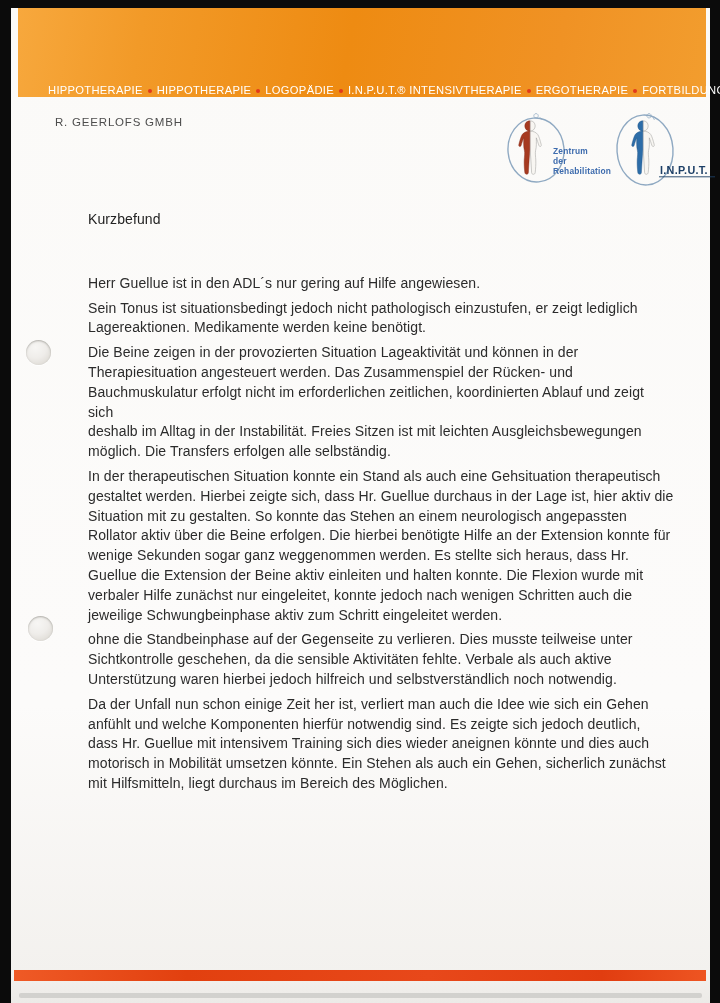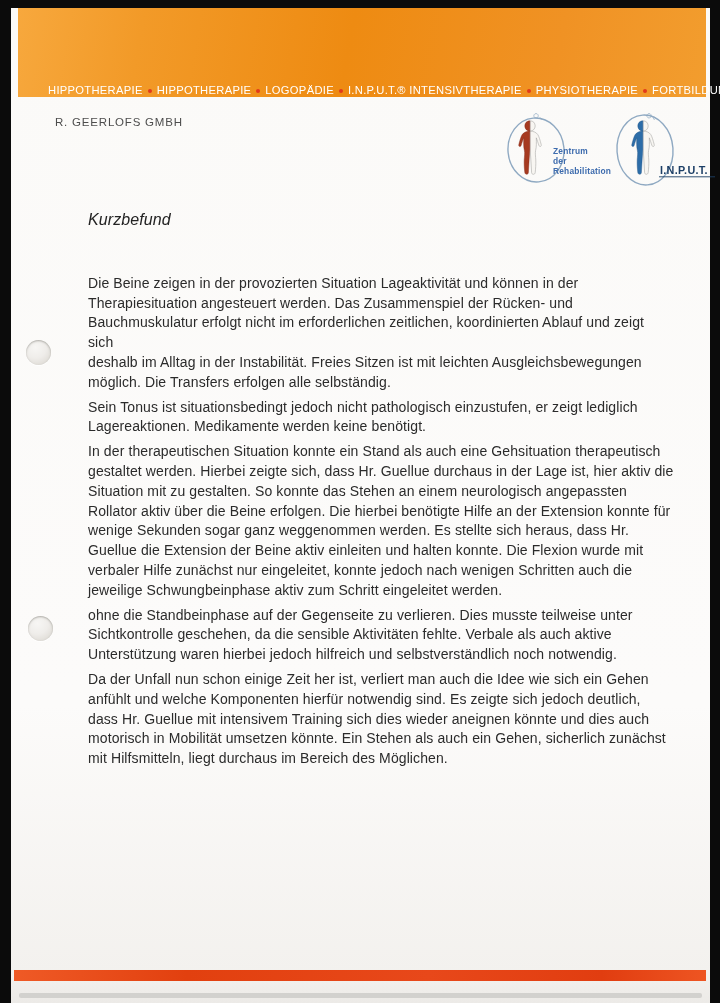--- a/index.html
+++ b/index.html
@@ -41,21 +41,21 @@
   .logo-rehab text{fill:#3e6cae;font-size:8.4px;font-weight:700;letter-spacing:0.2px;
     font-family:"Liberation Sans",sans-serif;}
   .logo-input text{fill:#1d3f66;font-size:10.8px;font-weight:700;letter-spacing:0.3px;
     font-family:"Liberation Sans",sans-serif;}
   
   .doc-text{
     position:absolute;left:77px;top:202px;width:600px;
     color:#2b2b2b;font-size:14px;line-height:19.8px;letter-spacing:0.1px;
   }
   .doc-text h1{
-    margin:0 0 44px 0;font-size:16px;font-weight:400;color:#232323;line-height:19.8px;font-style:italic;
+    margin:0 0 44px 0;font-size:14px;font-weight:400;color:#232323;line-height:19.8px;
   }
   .doc-text p{margin:0 0 5px 0;white-space:pre-line;}
   
   .hole{
     position:absolute;width:25px;height:25px;border-radius:50%;
     background:radial-gradient(circle at 38% 30%,#f7f6f4 0%,#efedea 45%,#e2dfda 75%,#d8d5d0 100%);
     box-shadow:inset 0 1px 2px rgba(120,118,112,0.55), 0 1px 1px rgba(255,255,255,0.9);
   }
   .hole-1{left:15px;top:332px;}
   .hole-2{left:17px;top:608px;}
@@ -68,21 +68,21 @@
     position:absolute;left:8px;right:8px;top:985px;height:5px;
     background:#d2d1ce;border-radius:2px;
   }
 </style>
 </head>
 <body>
 
 <div class="page">
 
   <div class="band">
-    <div class="services"><span>HIPPOTHERAPIE</span><span class="dot"></span><span>HIPPOTHERAPIE</span><span class="dot"></span><span>LOGOPÄDIE</span><span class="dot"></span><span>I.N.P.U.T.® INTENSIVTHERAPIE</span><span class="dot"></span><span>PHYSIOTHERAPIE</span><span class="dot"></span><span>FORTBILDUNG</span></div>
+    <div class="services"><span>HIPPOTHERAPIE</span><span class="dot"></span><span>HIPPOTHERAPIE</span><span class="dot"></span><span>LOGOPÄDIE</span><span class="dot"></span><span>I.N.P.U.T.® INTENSIVTHERAPIE</span><span class="dot"></span><span>ERGOTHERAPIE</span><span class="dot"></span><span>FORTBILDUNG</span></div>
   </div>
 
   <div class="company">R. GEERLOFS GMBH</div>
 
   <div class="logos">
     <svg class="logo-rehab" width="118" height="74" viewBox="0 0 118 74">
       <ellipse class="logo-ring" cx="36" cy="37" rx="28" ry="32" transform="rotate(-5 36 37)"></ellipse>
       <g transform="translate(30,7)">
         <path class="reg-mark" d="M6,-2 a2.2,2.2 0 1 1 0.1,0 M10,-2.5 l1.5,2.5"></path>
         <g transform="scale(-1,1)">
@@ -108,28 +108,29 @@
         <path class="fig-blue" d="M-0.2,11 C-3.2,11.2 -6.2,12.2 -7.8,14.6 C-9,16.4 -10.2,20.5 -11.2,24.6 C-11.7,26.6 -9.6,27.4 -8.9,25.4 C-8,22.8 -7,19.6 -6.3,17.8 C-6.4,22.5 -6.6,26.5 -5.6,30.5 C-5,33 -5.6,36.5 -5.8,40 C-6,44.5 -5.6,49 -5.2,52.6 C-4.9,54.9 -1.7,54.9 -1.6,52.5 C-1.4,48 -1,43.5 -0.8,39 L-0.2,30 Z"></path>
         <path class="fig-blue" d="M-0.2,0.8 C-3.1,0.8 -5.2,3 -5.2,5.9 C-5.2,8.8 -3.1,11 -0.2,11 Z"></path>
       </g>
       <text x="48" y="64">I.N.P.U.T.</text>
       <line x1="47" y1="66.8" x2="103" y2="66.8" stroke="#1d3f66" stroke-width="0.9"></line>
     </svg>
   </div>
 
   <main class="doc-text">
     <h1>Kurzbefund</h1>
+    <p>Herr Guellue ist in den ADL´s nur gering auf Hilfe angewiesen.</p>
+    <p>Sein Tonus ist situationsbedingt jedoch nicht pathologisch einzustufen, er zeigt lediglich
+Lagereaktionen. Medikamente werden keine benötigt.</p>
     <p>Die Beine zeigen in der provozierten Situation Lageaktivität und können in der
 Therapiesituation angesteuert werden.  Das Zusammenspiel der Rücken- und
 Bauchmuskulatur erfolgt nicht im erforderlichen zeitlichen, koordinierten Ablauf und zeigt
 sich
 deshalb im Alltag in der Instabilität. Freies Sitzen ist mit leichten Ausgleichsbewegungen
 möglich. Die Transfers erfolgen alle selbständig.</p>
-    <p>Sein Tonus ist situationsbedingt jedoch nicht pathologisch einzustufen, er zeigt lediglich
-Lagereaktionen. Medikamente werden keine benötigt.</p>
     <p>In der therapeutischen Situation konnte ein Stand als auch eine Gehsituation therapeutisch
 gestaltet werden. Hierbei zeigte sich, dass Hr. Guellue durchaus in der Lage ist, hier aktiv die
 Situation  mit zu gestalten. So konnte das Stehen an einem neurologisch angepassten
 Rollator aktiv über die Beine erfolgen. Die hierbei benötigte Hilfe an der Extension konnte für
 wenige Sekunden sogar ganz weggenommen werden. Es stellte sich heraus, dass Hr.
 Guellue die Extension der Beine aktiv einleiten und halten konnte. Die Flexion wurde mit
 verbaler Hilfe zunächst nur eingeleitet, konnte jedoch nach wenigen Schritten auch die
 jeweilige Schwungbeinphase aktiv zum Schritt eingeleitet werden.</p>
     <p>ohne die Standbeinphase auf der Gegenseite zu verlieren. Dies musste teilweise unter
 Sichtkontrolle geschehen, da die sensible Aktivitäten fehlte. Verbale als auch aktive

